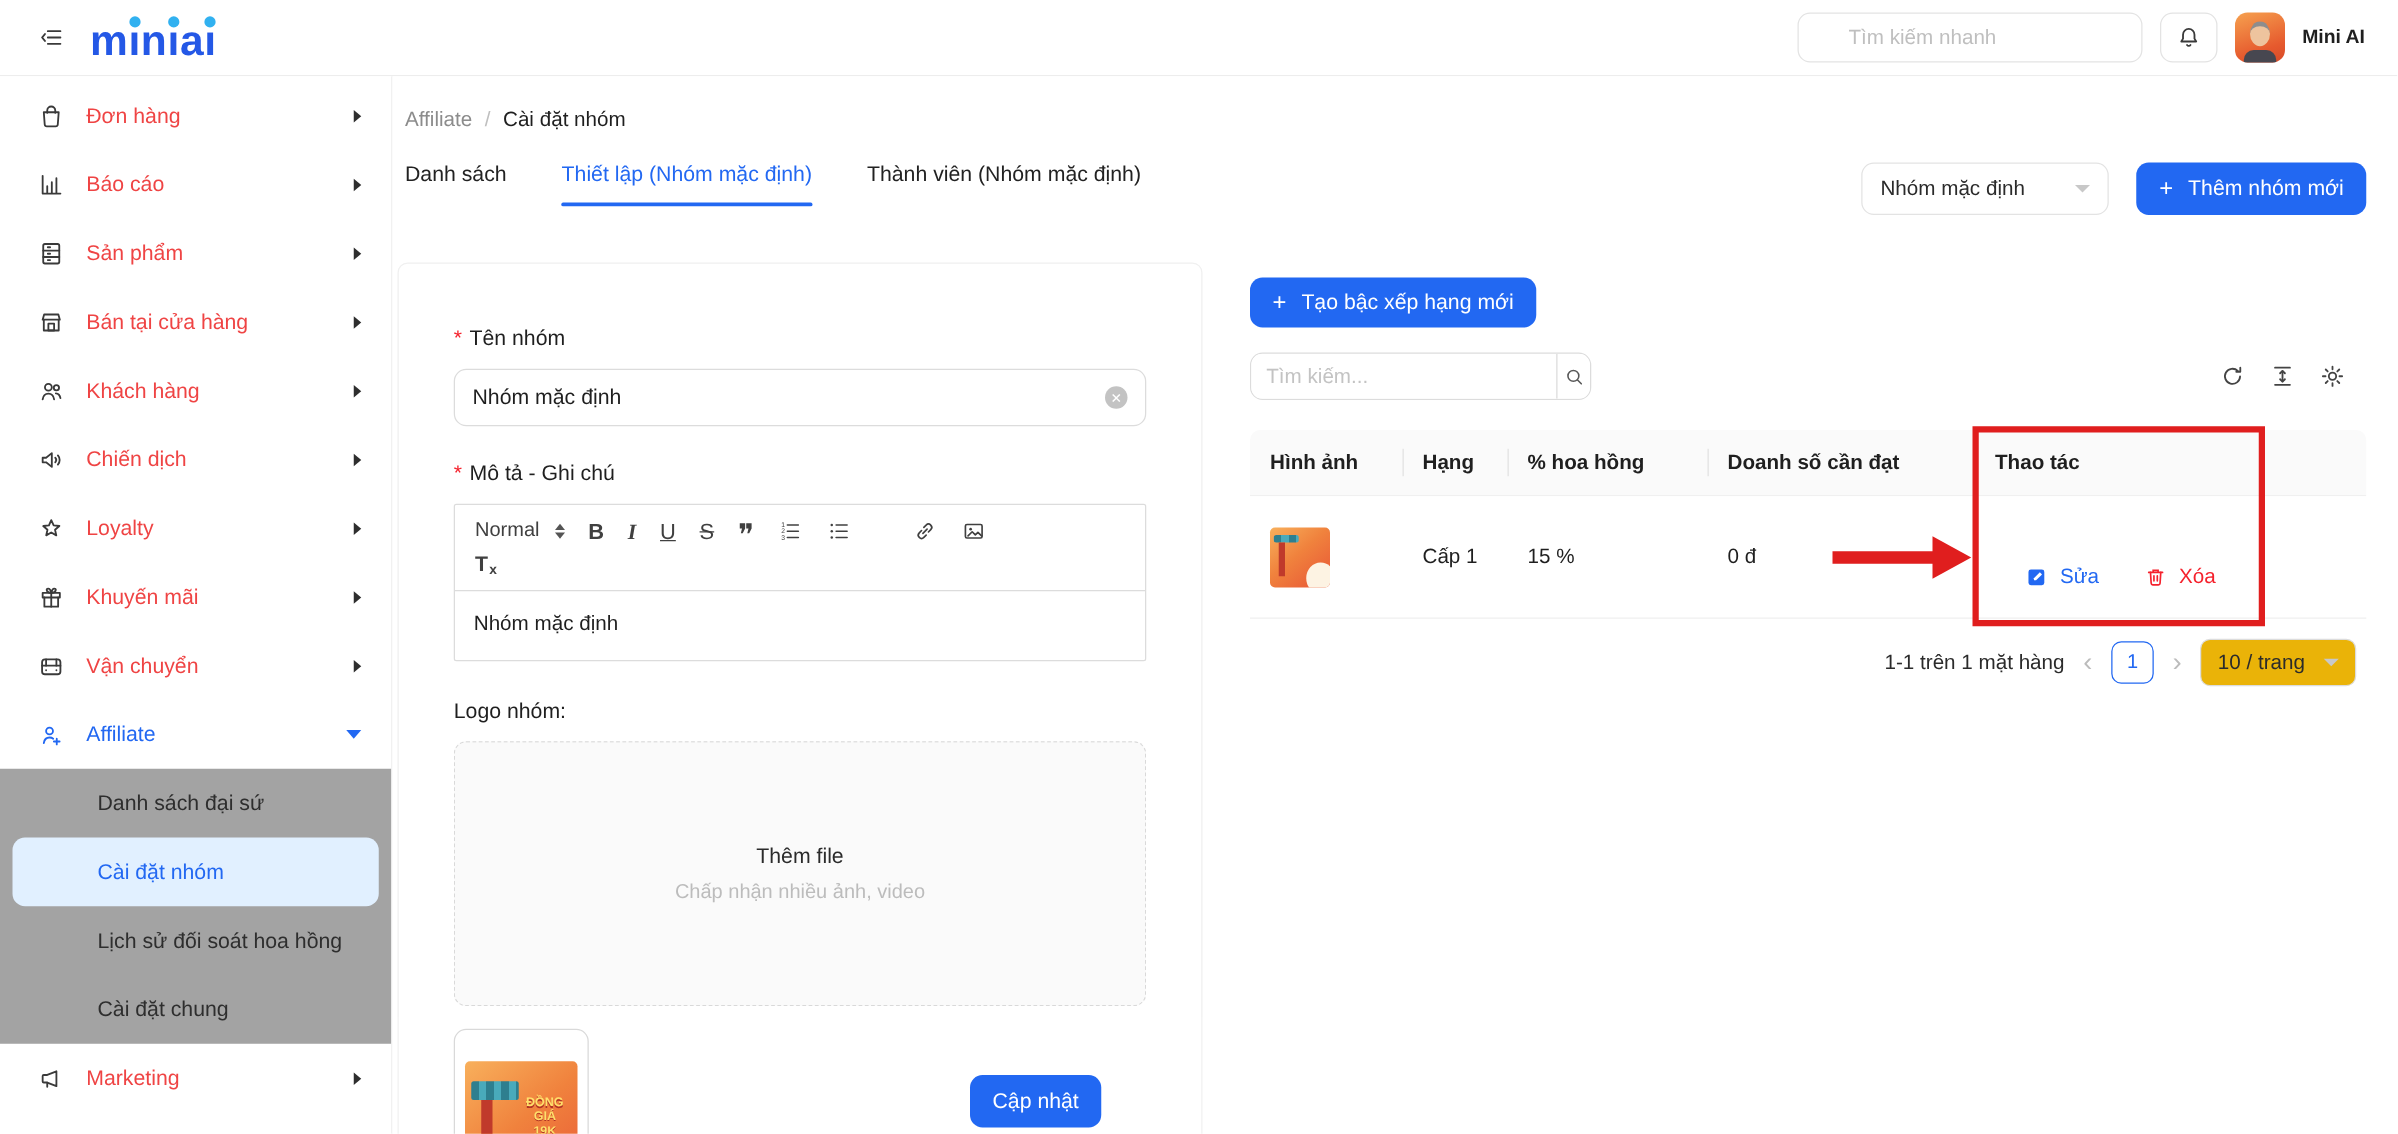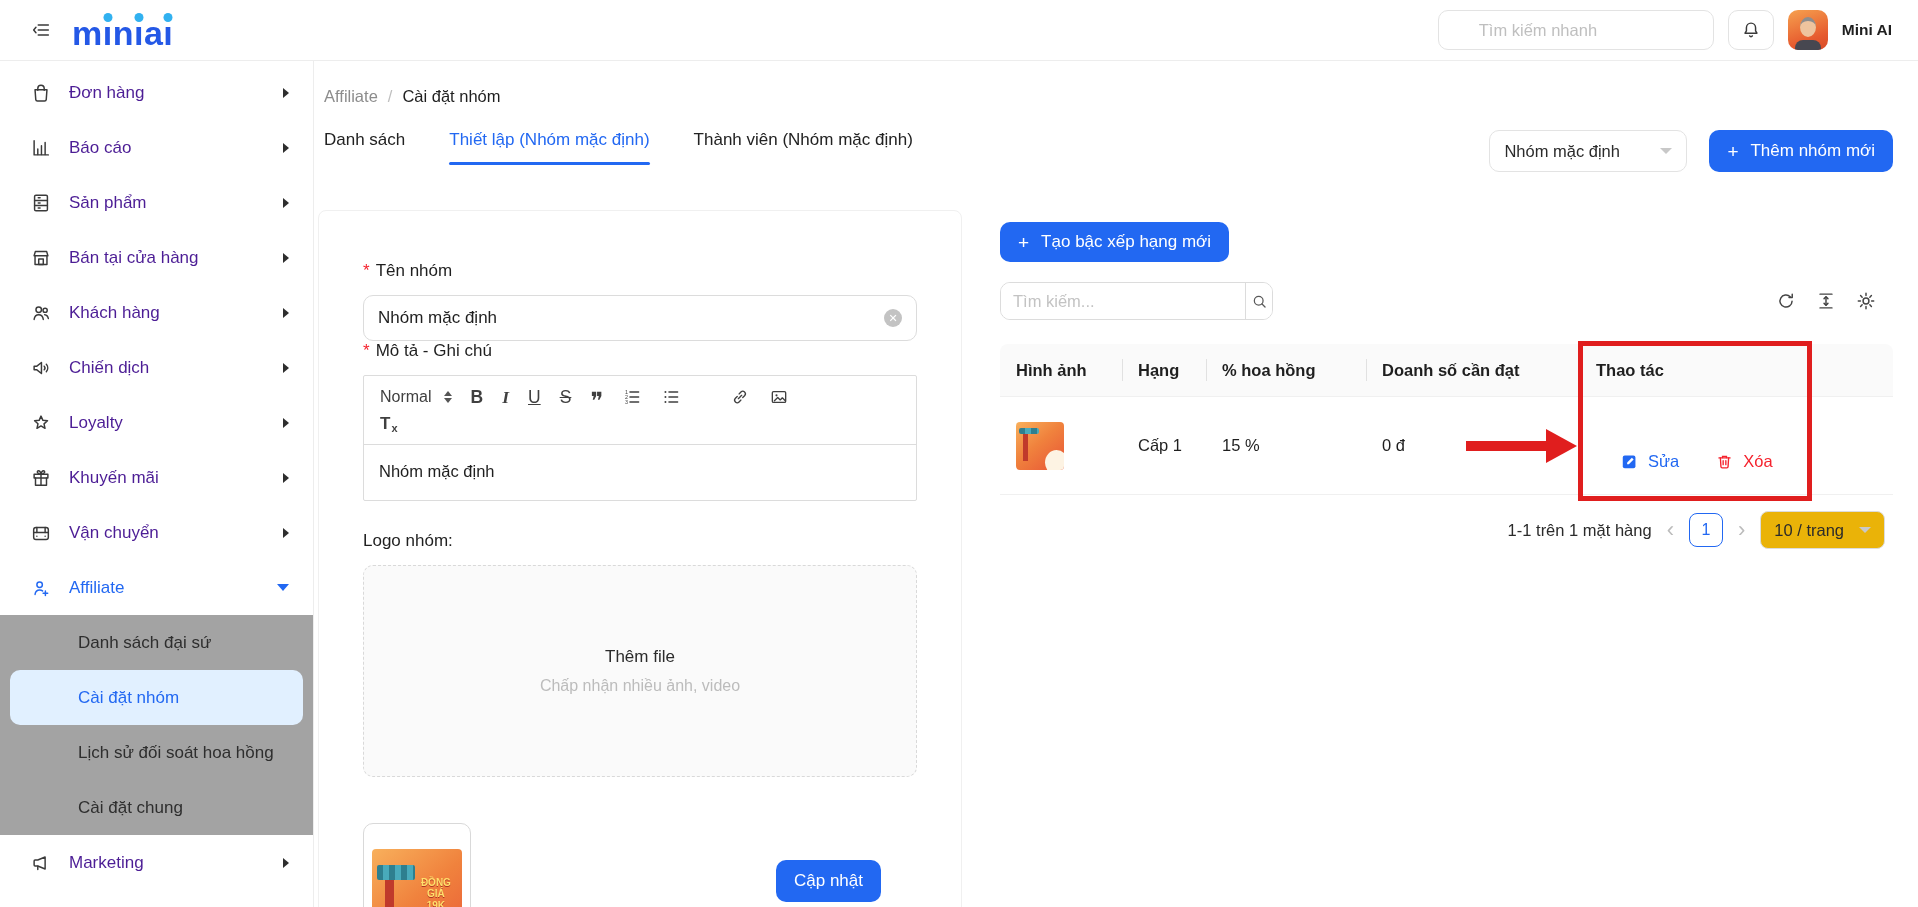--- a/index.html
+++ b/index.html
@@ -33,21 +33,21 @@
     width:16px; height:16px; border-radius:50%; background:#eec49e; border-top:4px solid #8d8d8d; }
   .avatar::after { content:""; position:absolute; left:50%; bottom:-4px; transform:translateX(-50%);
     width:26px; height:14px; border-radius:8px 8px 0 0; background:#474750; }
   .uname { font-weight:700; font-size:15.5px; color:#1f1f1f; }
 
   
   .shell { display:flex; height:846px; }
   .sidebar { width:314px; border-right:1px solid #ededed; background:#fff;
     padding-top:4px; flex-shrink:0; overflow:hidden; }
   .nav-item { height:55px; display:flex; align-items:center; gap:17px;
-    padding:0 24px 0 30px; font-size:17px; color:#4c1d95; cursor:pointer; }
+    padding:0 24px 0 30px; font-size:17px; color:#ef4444; cursor:pointer; }
   .nav-label { flex:1; }
   .tri-r { width:0; height:0; border-top:5px solid transparent; border-bottom:5px solid transparent;
     border-left:6px solid #2e2e2e; }
   .nav-item.accent { color:#2268f2; }
   .nav-item.accent svg.ic { stroke:#2268f2; }
   .tri-d { width:0; height:0; border-left:6px solid transparent; border-right:6px solid transparent;
     border-top:7px solid #2268f2; }
   .submenu { background:#a3a3a3; padding:0; }
   .sub-item { height:55px; margin:0 10px; border-radius:10px; display:flex; align-items:center;
     padding-left:68px; font-size:17px; color:#2e2e2e; cursor:pointer; }
@@ -80,21 +80,21 @@
   .card { position:absolute; left:4px; top:149px; width:644px; height:760px;
     border:1px solid #f0f0f0; border-radius:8px; padding:50px 44px; }
   .field-label { font-size:17px; color:#1f1f1f; margin-bottom:14px; }
   .req { color:#f5222d; margin-right:6px; }
   .text-input { height:46px; border:1px solid #dcdcdc; border-radius:10px; display:flex;
     align-items:center; padding:0 14px; }
   .text-input input { border:none; outline:none; flex:1; font-size:17px;
     font-family:inherit; color:#1f1f1f; }
   .clear { width:18px; height:18px; border-radius:50%; background:#c3c3c3; color:#fff;
     font-size:11px; display:flex; align-items:center; justify-content:center; cursor:pointer; }
-  .desc-label { }
+  .desc-label { margin-top:28px; }
   .editor { border:1px solid #dcdcdc; border-radius:2px; margin-top:12px; }
   .ed-toolbar { display:flex; align-items:center; gap:19px; padding:10px 16px 2px; color:#404040; }
   .ed-toolbar2 { padding:4px 16px 10px; color:#404040; }
   .fmt-select { display:flex; align-items:center; gap:12px; font-size:16px; cursor:pointer; }
   .updown { display:flex; flex-direction:column; gap:2px; }
   .updown i { width:0; height:0; border-left:4px solid transparent; border-right:4px solid transparent; }
   .updown .u { border-bottom:5px solid #555; }
   .updown .d { border-top:5px solid #555; }
   .tbtn { background:none; border:none; cursor:pointer; font-family:inherit; color:#404040;
     font-size:17.5px; display:flex; align-items:center; }

